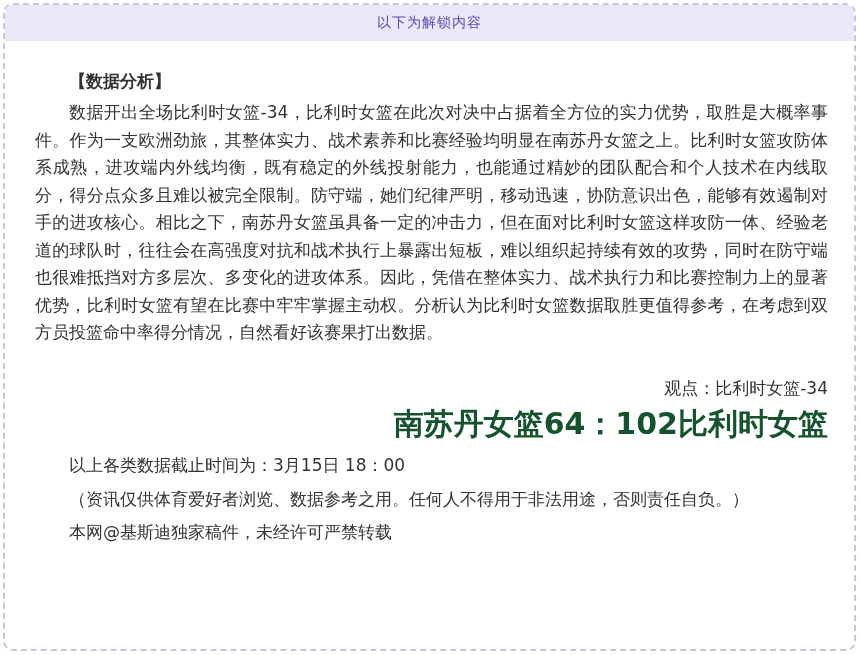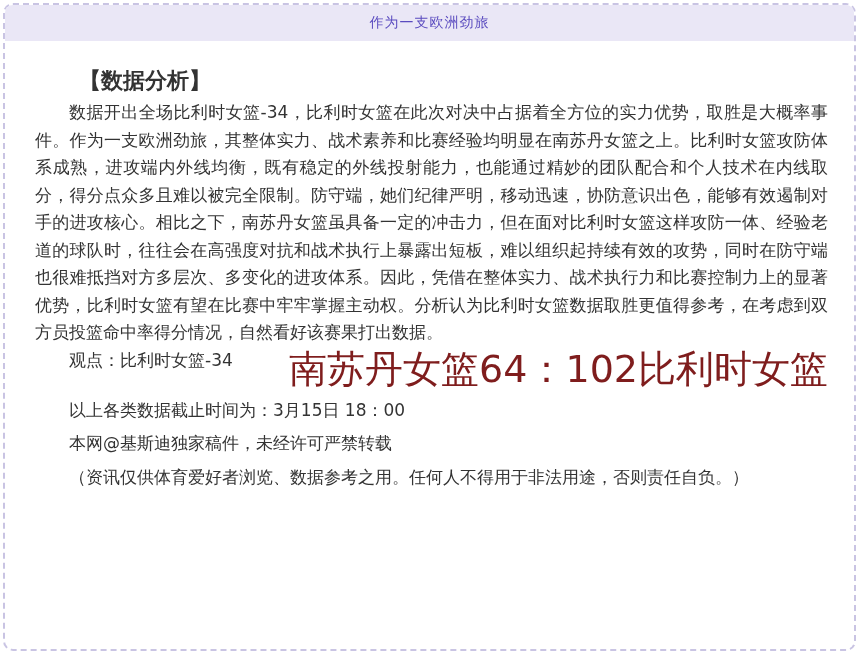--- a/index.html
+++ b/index.html
@@ -42,75 +42,77 @@
     letter-spacing: 1px;
   }
   
   .article {
     padding: 2px 26px 0 30px;
     color: #333333;
     font-size: 17px;
   }
   .article h2 {
     margin: 26px 0 0 0;
-    font-size: 22px;
+    font-size: 17px;
     font-weight: bold;
     color: #333333;
     text-indent: 2em;
     line-height: 24px;
   }
   .article p {
     margin: 6px 0 0 0;
     line-height: 27.5px;
     text-indent: 2em;
     text-align: justify;
   }
   .viewpoint-row {
+    margin-top: 28px;
     display: flex;
-    align-items: flex-start;
+    align-items: flex-end;
     justify-content: space-between;
+    flex-direction: column;
   }
   .viewpoint-row .viewpoint {
     margin-left: 2em;
     line-height: 27.5px;
     color: #333333;
   }
   .viewpoint-row .score {
-    color: #7f1d1d;
-    font-size: 38px;
-    font-weight: normal;
+    color: #14532d;
+    font-size: 30px;
+    font-weight: bold;
     line-height: 44px;
     white-space: nowrap;
   }
   .article p.note {
     text-align: left;
   }
 </style>
 </head>
 <body>
 
 <div class="viewport">
   <div class="unlock-frame">
 
     <div class="banner">
-      <span>作为一支欧洲劲旅</span>
+      <span>以下为解锁内容</span>
     </div>
 
     <div class="article">
 
       <h2>【数据分析】</h2>
 
       <p>数据开出全场比利时女篮-34，比利时女篮在此次对决中占据着全方位的实力优势，取胜是大概率事件。作为一支欧洲劲旅，其整体实力、战术素养和比赛经验均明显在南苏丹女篮之上。比利时女篮攻防体系成熟，进攻端内外线均衡，既有稳定的外线投射能力，也能通过精妙的团队配合和个人技术在内线取分，得分点众多且难以被完全限制。防守端，她们纪律严明，移动迅速，协防意识出色，能够有效遏制对手的进攻核心。相比之下，南苏丹女篮虽具备一定的冲击力，但在面对比利时女篮这样攻防一体、经验老道的球队时，往往会在高强度对抗和战术执行上暴露出短板，难以组织起持续有效的攻势，同时在防守端也很难抵挡对方多层次、多变化的进攻体系。因此，凭借在整体实力、战术执行力和比赛控制力上的显著优势，比利时女篮有望在比赛中牢牢掌握主动权。分析认为比利时女篮数据取胜更值得参考，在考虑到双方员投篮命中率得分情况，自然看好该赛果打出数据。</p>
 
       <div class="viewpoint-row">
         <span class="viewpoint">观点：比利时女篮-34</span>
         <span class="score">南苏丹女篮64：102比利时女篮</span>
       </div>
 
       <p class="note">以上各类数据截止时间为：3月15日 18：00</p>
 
+      <p class="note">（资讯仅供体育爱好者浏览、数据参考之用。任何人不得用于非法用途，否则责任自负。）</p>
+
       <p class="note">本网@基斯迪独家稿件，未经许可严禁转载</p>
-
-      <p class="note">（资讯仅供体育爱好者浏览、数据参考之用。任何人不得用于非法用途，否则责任自负。）</p>
 
     </div>
   </div>
 </div>
 
 </body></html>

